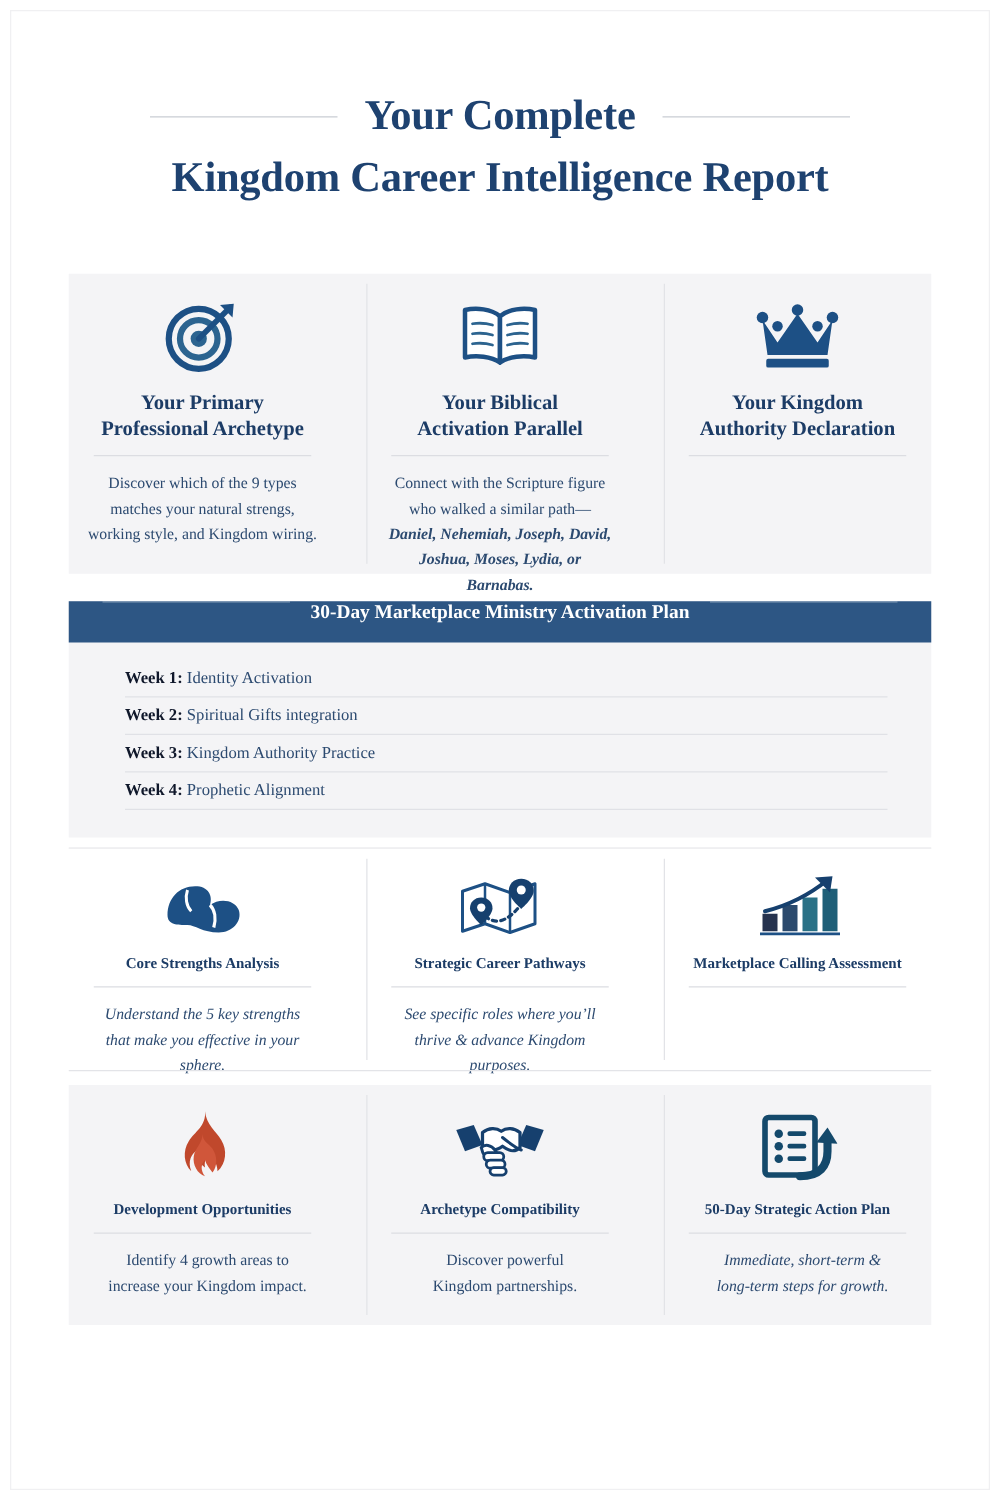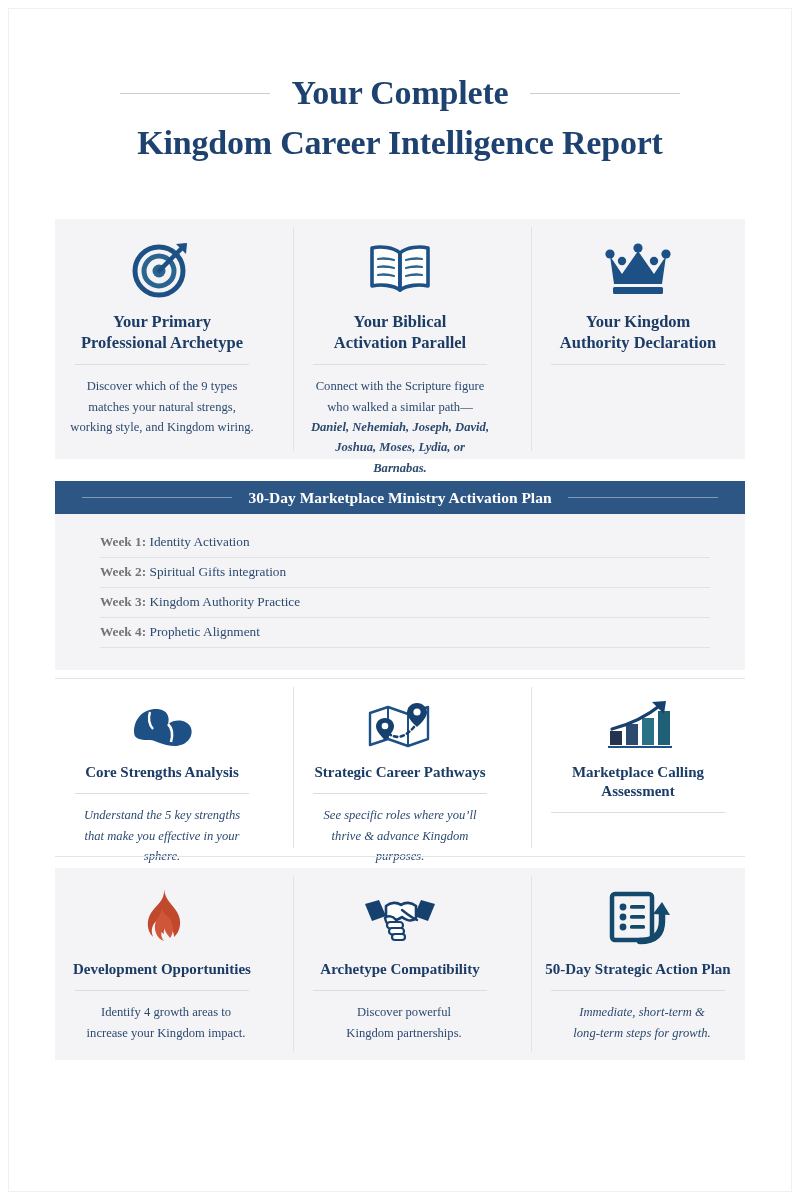--- a/index.html
+++ b/index.html
@@ -109,21 +109,21 @@
   }
   .card-icon.small { height: 56px; }
 
   .card-title {
     font-family: "Liberation Serif", serif;
     font-weight: 700;
     color: #1c3c66;
     line-height: 1.28;
   }
   .t-lg { font-size: 16.5px; }
-  .t-md { font-size: 15px; }
+  .t-md { font-size: 12px; }
 
   .card-sep {
     height: 1px;
     background: #dcdde2;
     margin: 11px 6px 11px 6px;
   }
 
   .card-body {
     font-family: "Liberation Serif", serif;
     font-size: 12.6px;
@@ -140,21 +140,21 @@
     left: 55px;
     top: 481px;
     width: 690px;
     background: #f4f4f6;
     padding-bottom: 22px;
   }
   .plan-banner {
     background: #2d5684;
     height: 33px;
     display: flex;
-    align-items: center;
+    align-items: flex-start;
     justify-content: center;
     gap: 16px;
     padding: 0 14px;
   }
   .plan-banner .brule {
     height: 1px;
     background: #8fa6bf;
     flex: 1 1 auto;
     max-width: 150px;
     opacity: .85;
@@ -172,21 +172,21 @@
   .plan-item {
     font-family: "Liberation Serif", serif;
     font-size: 13.3px;
     color: #2c4a70;
     padding: 6px 0 7px 0;
     border-bottom: 1px solid #e0e1e6;
     text-align: left;
   }
   .plan-item .wk {
     font-weight: 700;
-    color: #737373;
+    color: #0f172a;
     margin-top: 36px;
   }
 
   svg { display: block; }
 </style>
 </head>
 <body>
 
 <div class="page">
   <div class="page-frame"></div>

